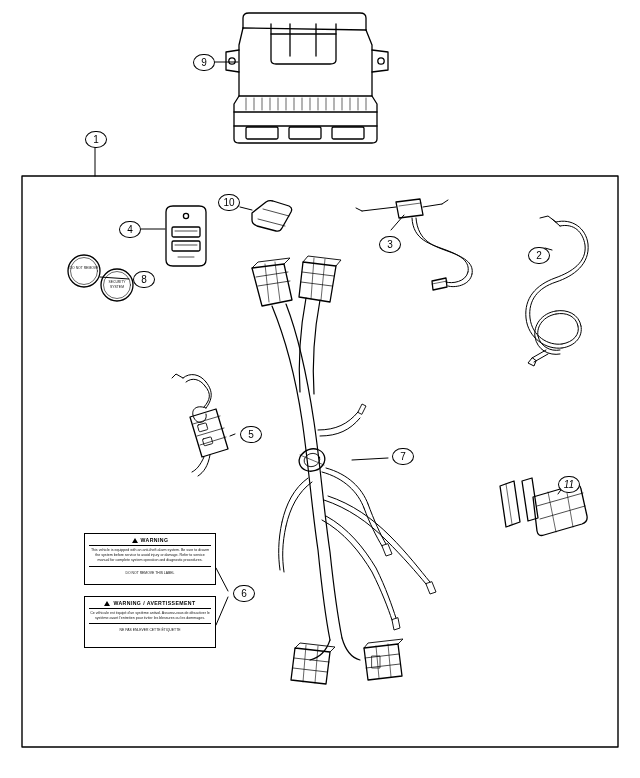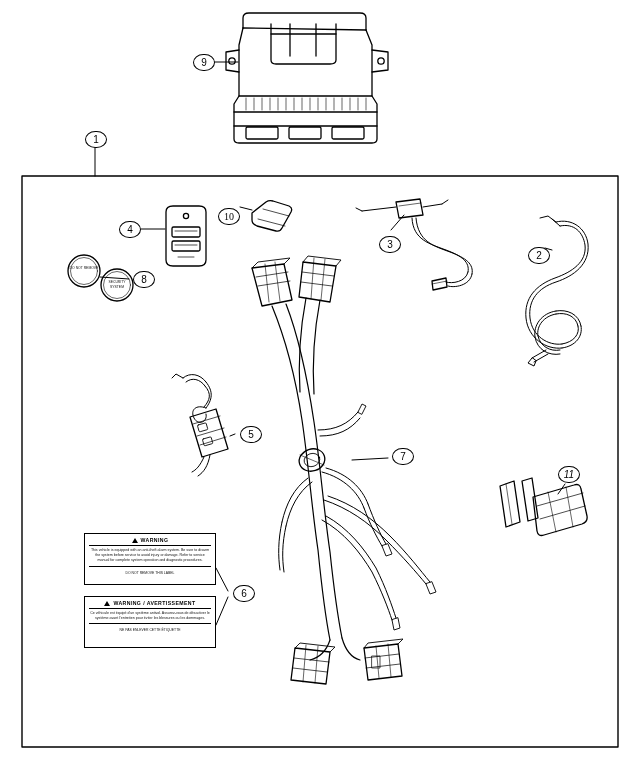--- a/index.html
+++ b/index.html
@@ -339,16 +339,16 @@
 
   <div class="callout" style="left:85px;  top:131px;">1</div>
   <div class="callout" style="left:528px; top:247px;">2</div>
   <div class="callout" style="left:379px; top:236px;">3</div>
   <div class="callout" style="left:119px; top:221px;">4</div>
   <div class="callout" style="left:240px; top:426px;">5</div>
   <div class="callout" style="left:233px; top:585px;">6</div>
   <div class="callout" style="left:392px; top:448px;">7</div>
   <div class="callout" style="left:133px; top:271px;">8</div>
   <div class="callout" style="left:193px; top:54px;">9</div>
-  <div class="callout" style="left:218px; top:208px;font-family:Liberation Serif, serif;">10</div>
-  <div class="callout" style="left:558px; top:466px;font-style:italic;">11</div>
+  <div class="callout" style="left:218px; top:194px;">10</div>
+  <div class="callout" style="left:558px; top:476px;font-style:italic;">11</div>
 
 </div>
 
 </body></html>

